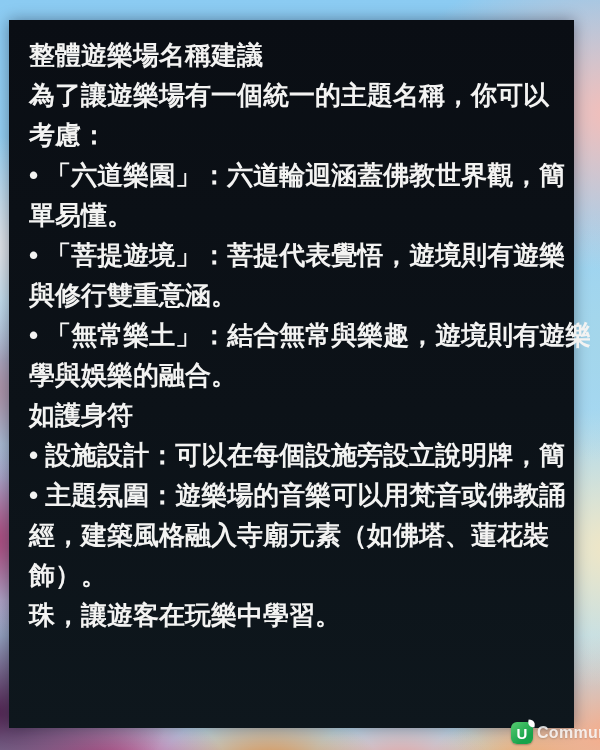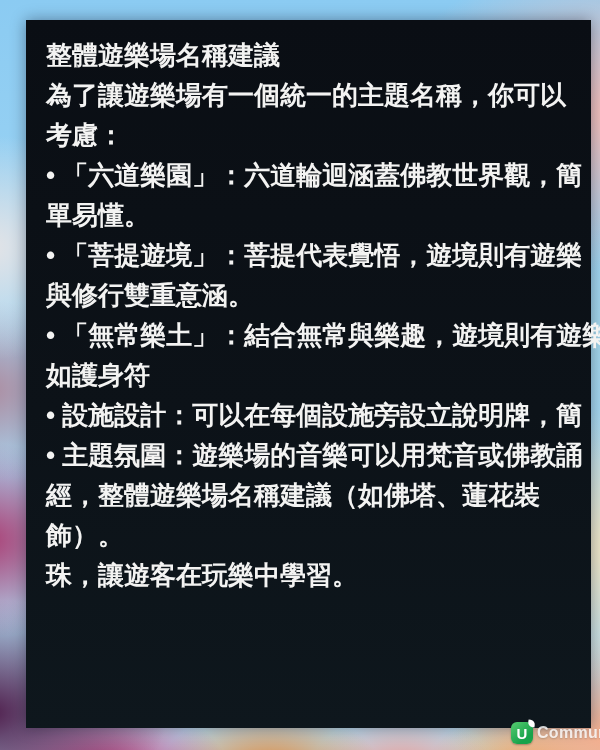--- a/index.html
+++ b/index.html
@@ -19,21 +19,21 @@
       radial-gradient(34% 18% at -3% 72%, #aa3c72 0%, rgba(170,60,114,0) 72%),
       radial-gradient(40% 20% at -2% 95%, #4f1e4c 0%, rgba(79,30,76,0) 75%),
       radial-gradient(26% 12% at 18% 103%, #c33473 0%, rgba(195,52,115,0) 78%),
       radial-gradient(24% 11% at 45% 103%, #e08331 0%, rgba(224,131,49,0) 78%),
       radial-gradient(20% 10% at 67% 103%, #ef968d 0%, rgba(239,150,141,0) 78%),
       radial-gradient(22% 11% at 88% 103%, #f2a243 0%, rgba(242,162,67,0) 78%),
       linear-gradient(180deg, #8bcbf2 0%, #a5d8f4 55%, #b8def2 100%);
   }
   .card{
     position:absolute;
-    left:26px; top:20px;
+    left:9px; top:20px;
     width:565px; height:708px;
     box-sizing:border-box;
     background:linear-gradient(180deg,#0a0e14 0%, #0c1218 55%, #0e171d 100%);
     box-shadow:0 0 14px rgba(10,10,25,.4);
   }
   .lines{
     padding:15px 20px 0 20px;
   }
   .line{
     height:40px;
@@ -86,24 +86,25 @@
 <div class="card">
   <div class="lines" id="card-text">
       <div class="line heading">整體遊樂場名稱建議</div>
       <div class="line body">為了讓遊樂場有一個統一的主題名稱，你可以</div>
       <div class="line body">考慮：</div>
       <div class="line bullet">• 「六道樂園」：六道輪迴涵蓋佛教世界觀，簡</div>
       <div class="line body">單易懂。</div>
       <div class="line bullet">• 「菩提遊境」：菩提代表覺悟，遊境則有遊樂</div>
       <div class="line body">與修行雙重意涵。</div>
       <div class="line bullet">• 「無常樂土」：結合無常與樂趣，遊境則有遊樂</div>
+      <div class="line body">學與娛樂的融合。</div>
       <div class="line heading">如護身符</div>
       <div class="line bullet">• 設施設計：可以在每個設施旁設立說明牌，簡</div>
       <div class="line bullet">• 主題氛圍：遊樂場的音樂可以用梵音或佛教誦</div>
-      <div class="line body">經，整體遊樂場名稱建議（如佛塔、蓮花裝</div>
+      <div class="line body">經，建築風格融入寺廟元素（如佛塔、蓮花裝</div>
       <div class="line body">飾）。</div>
       <div class="line body">珠，讓遊客在玩樂中學習。</div>
     </div>
 </div>
 
 <div class="watermark">
   <span class="badge">
     <span>U</span>
   </span>
   <span class="brand">Community</span>

